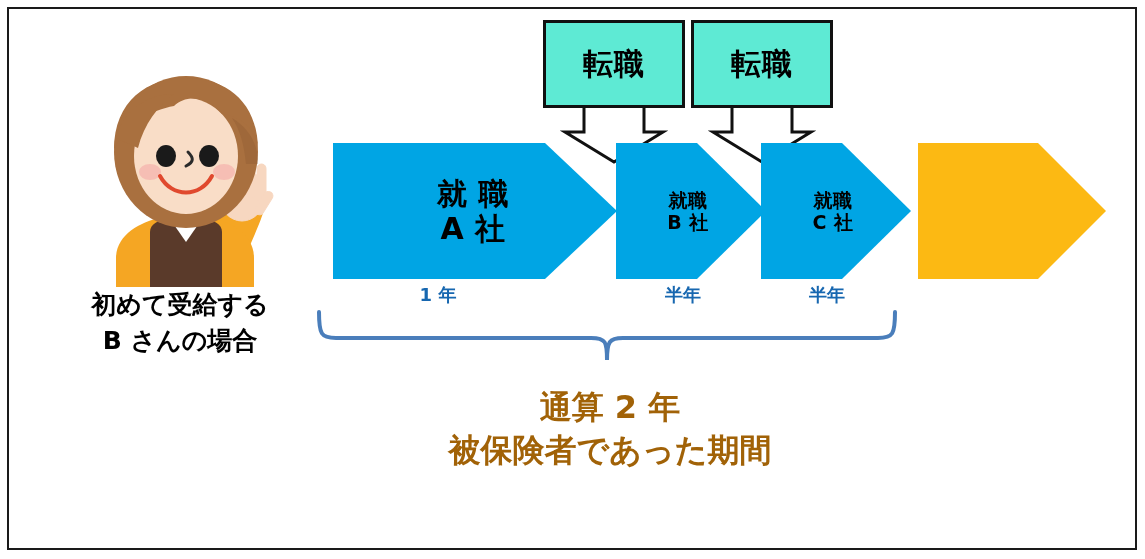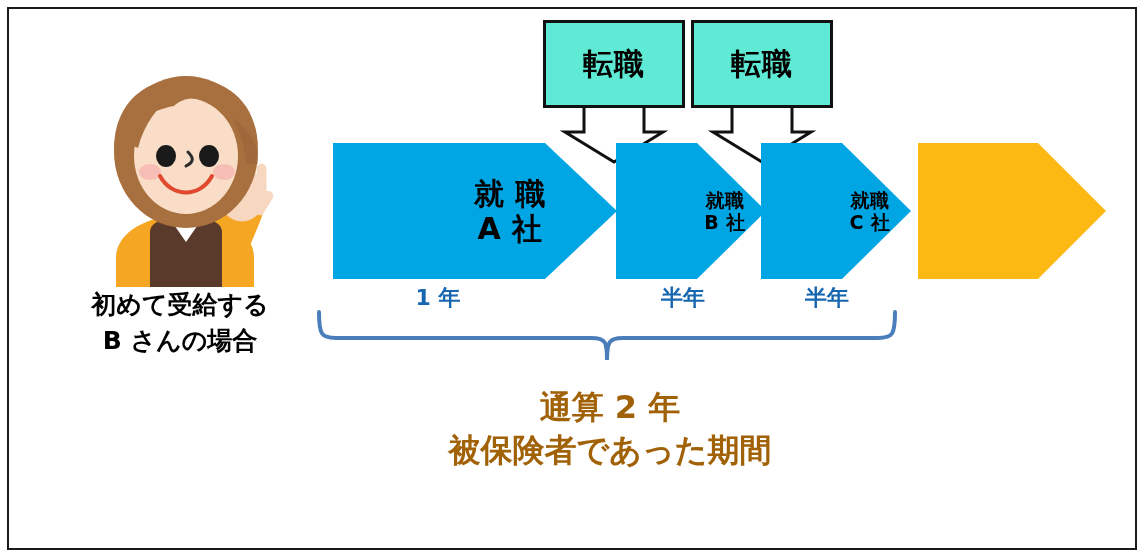--- a/index.html
+++ b/index.html
@@ -34,21 +34,20 @@
     top: 0;
     width: 1145px;
     height: 559px;
   }
   
   .chev {
     position: absolute;
     display: flex;
     align-items: center;
     justify-content: center;
-    padding-left: 37px;
   }
   .chev-label {
     position: relative;
     z-index: 3;
     color: #000000;
     font-weight: bold;
     text-align: center;
     line-height: 1.18;
     white-space: pre;
     letter-spacing: 0.5px;
@@ -61,21 +60,21 @@
   .chev-a .chev-label { font-size: 30px; }
   .chev-b .chev-label,
   .chev-c .chev-label { font-size: 19px; text-align: center; }
   .chev-o .chev-label { font-size: 31px; letter-spacing: 2px; }
 
   
   .dur {
     position: absolute;
     color: #1767b0;
     font-weight: bold;
-    font-size: 22px;
+    font-size: 18px;
     text-align: center;
     white-space: pre;
   }
   .dur-a { left: 333px; top: 283px; width: 210px; }
   .dur-b { left: 608px; top: 283px; width: 150px; }
   .dur-c { left: 752px; top: 283px; width: 150px; }
 
   
   .callout {
     position: absolute;

